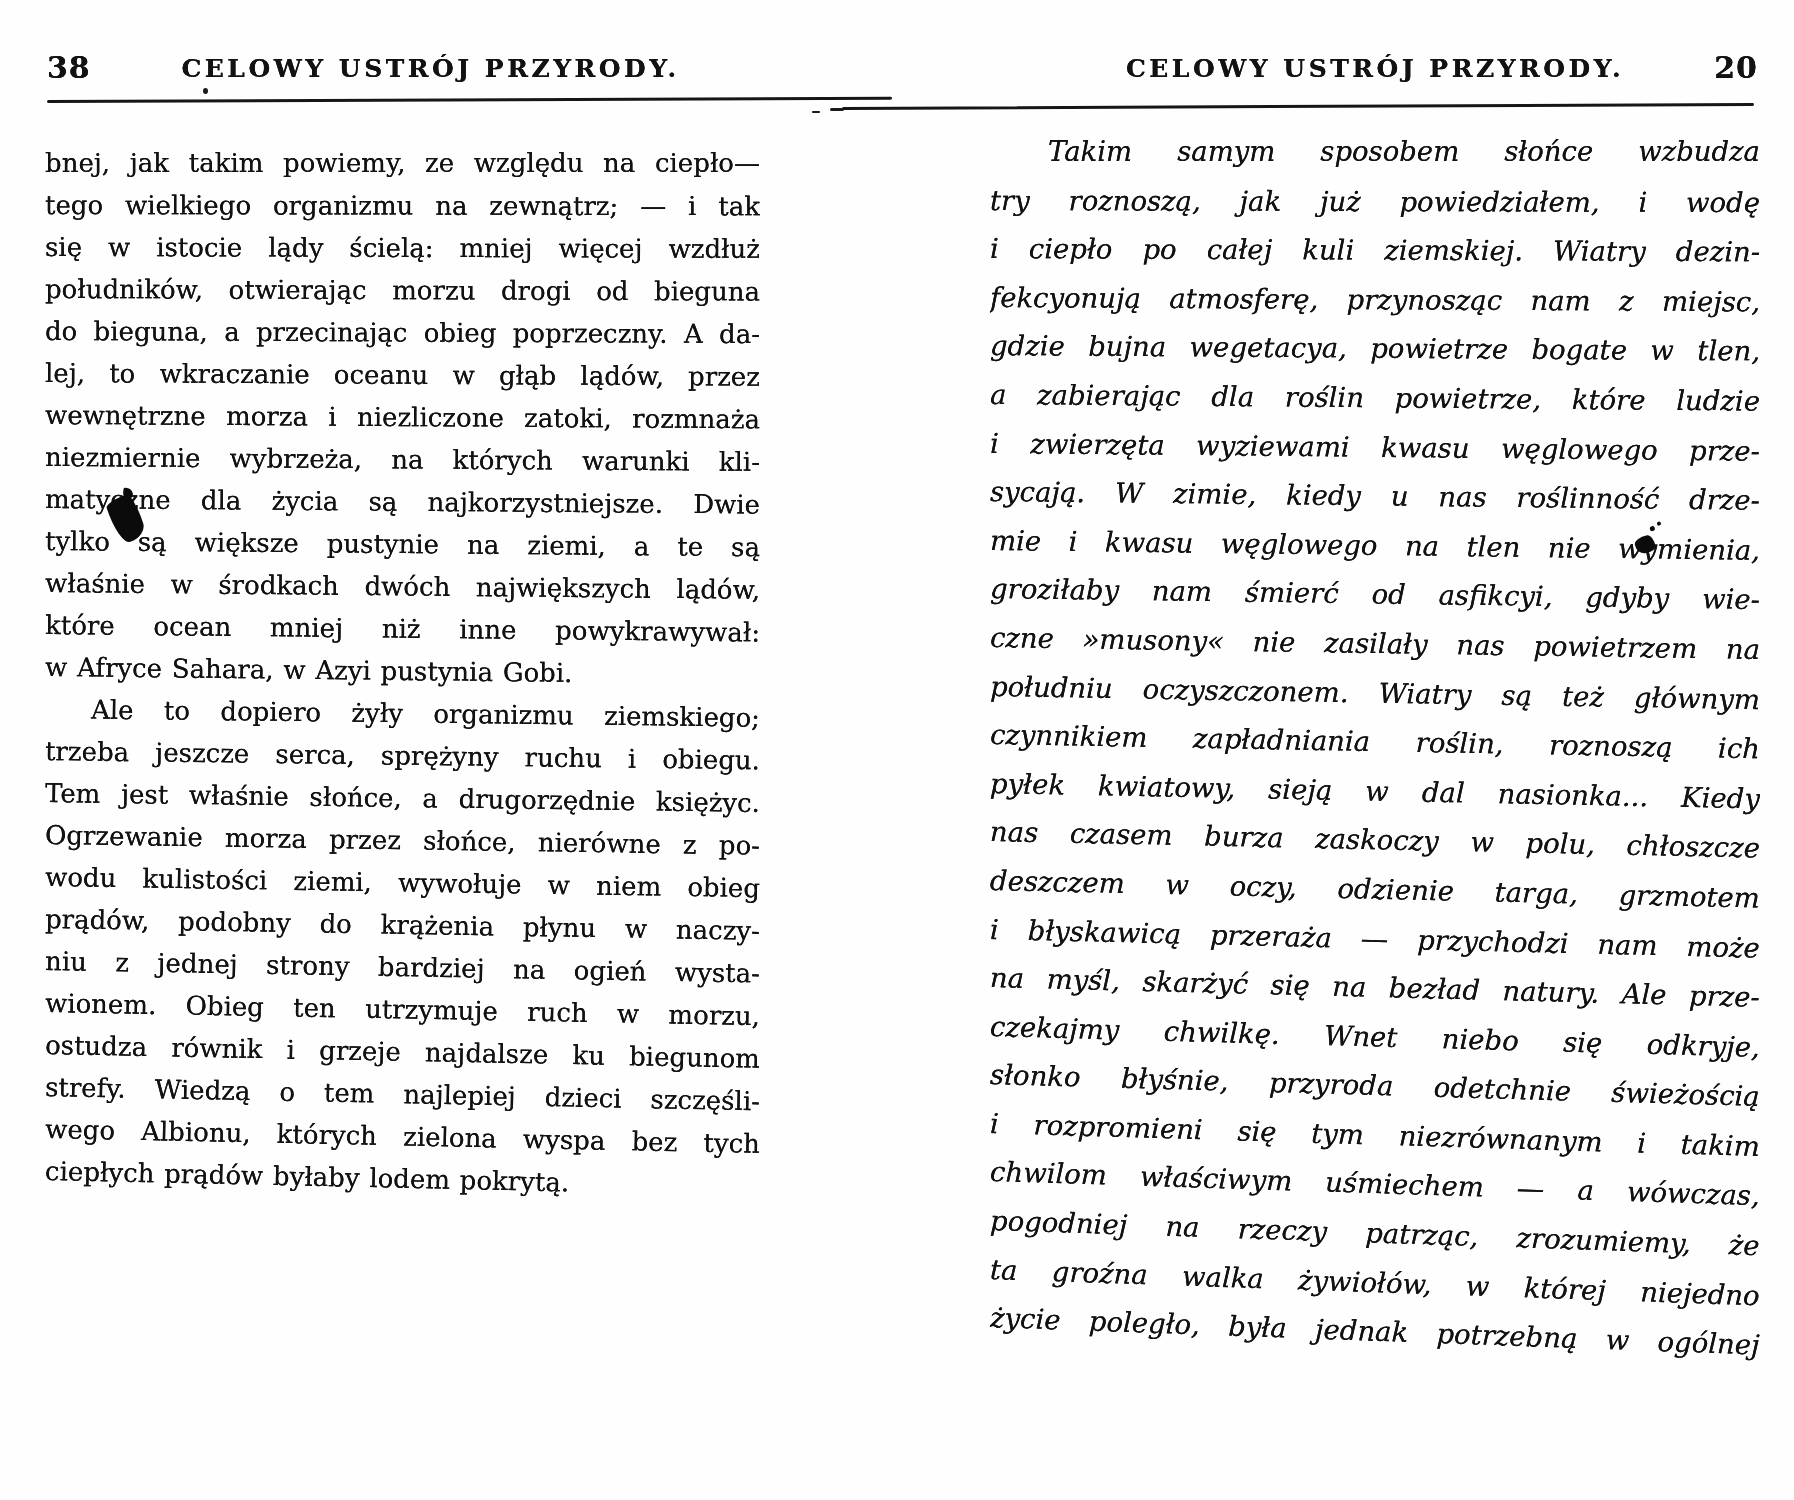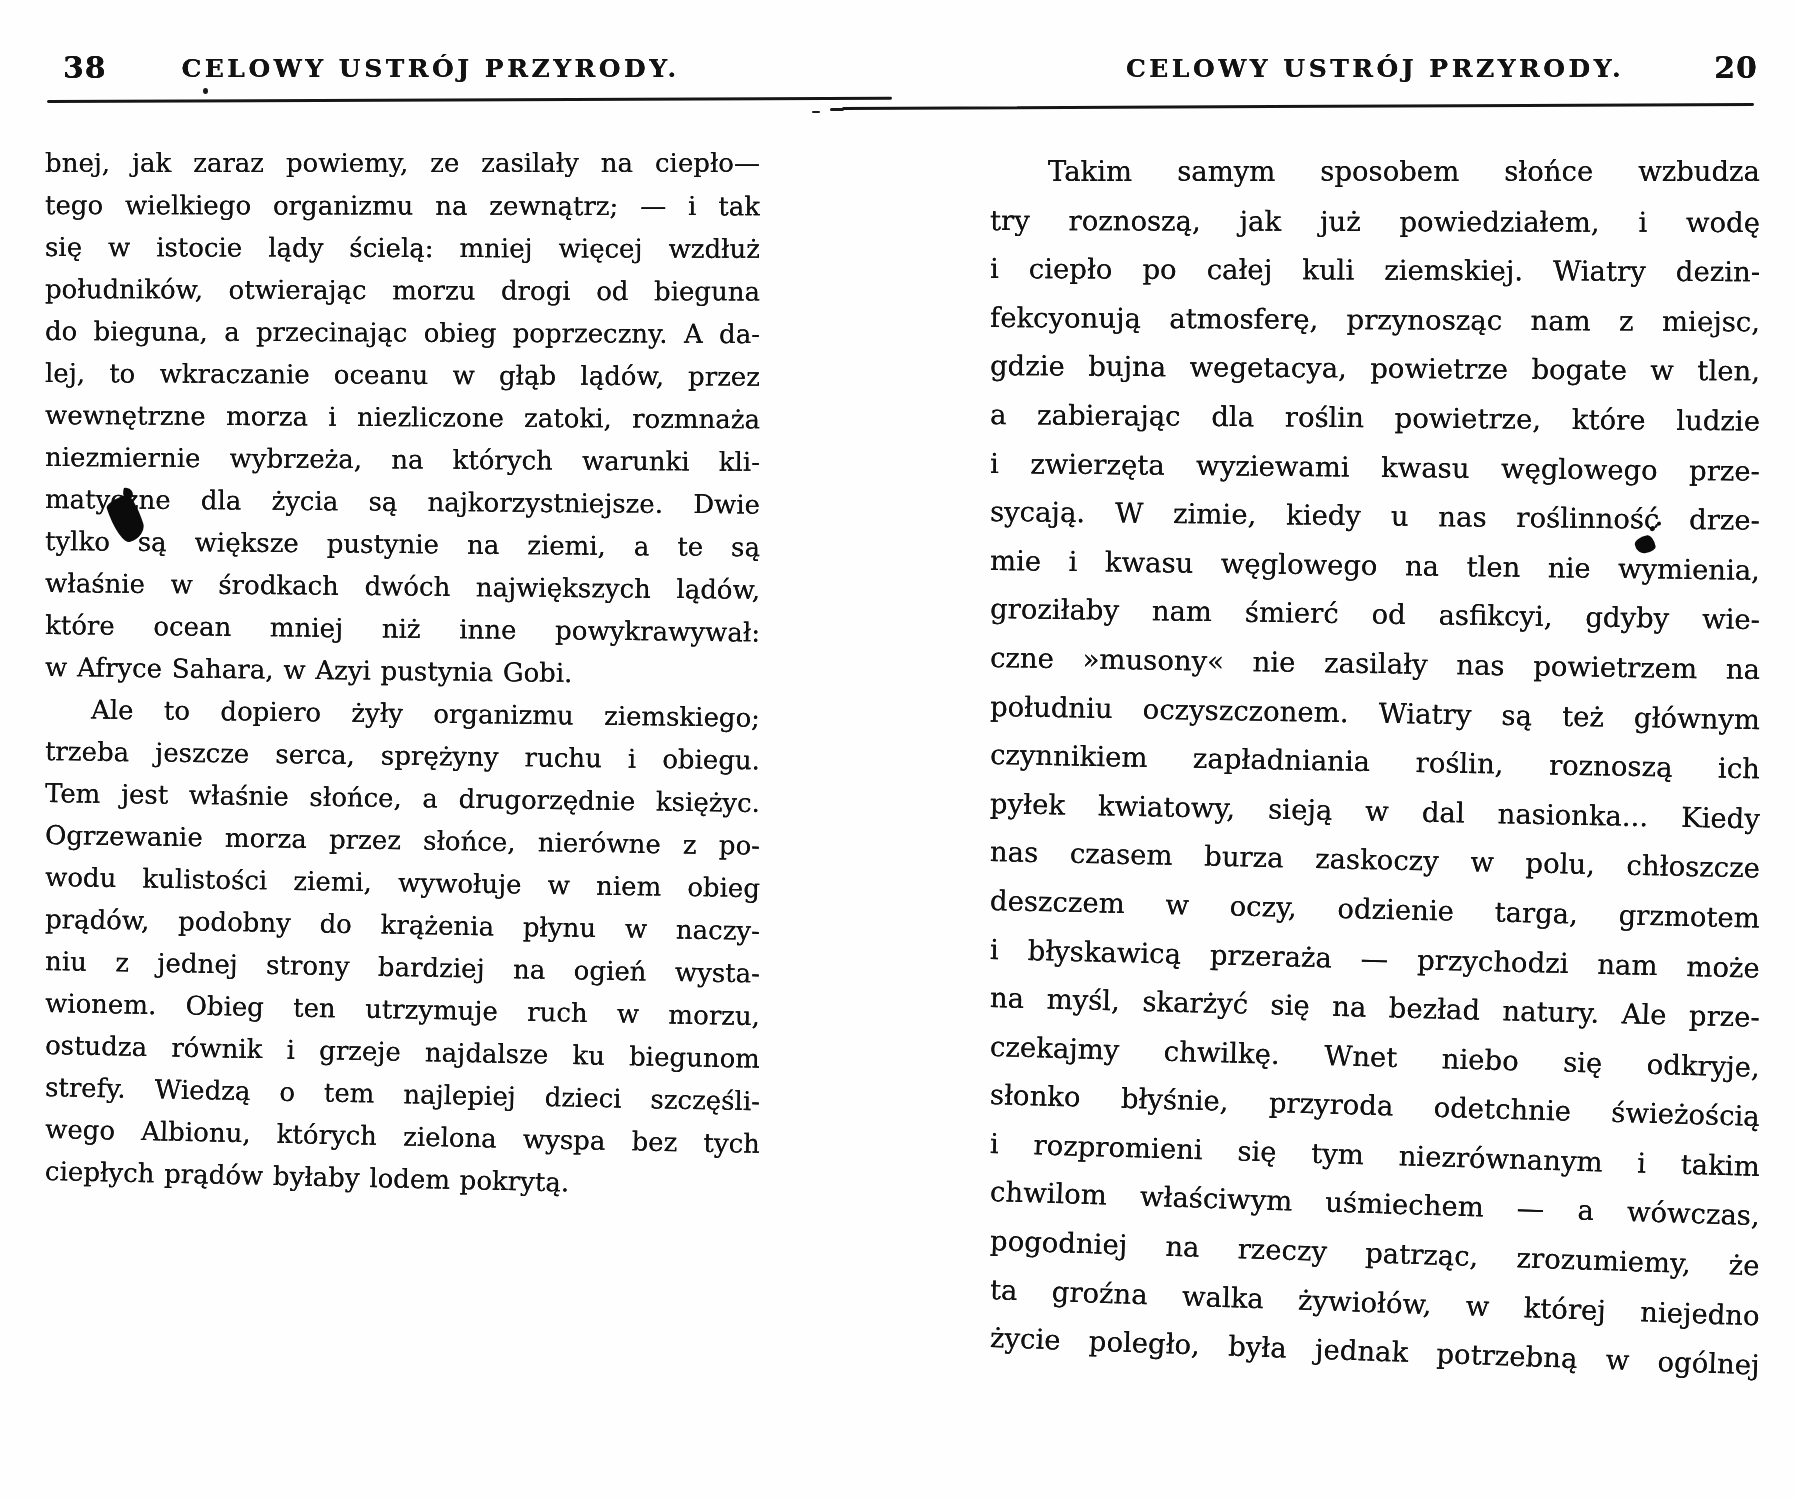--- a/index.html
+++ b/index.html
@@ -13,34 +13,34 @@
   .page-left{left:45px;width:715px;}
   .page-right{left:990px;width:770px;}
 
   .pagehead{position:relative;height:46px;}
   .runtitle{
     display:block;text-align:center;font-weight:bold;font-size:25px;
     letter-spacing:3.5px;white-space:nowrap;padding-top:6px;
   }
   .page-left .runtitle{transform:translateX(28px);}
   .pagenum{position:absolute;top:2px;font-size:30px;font-weight:bold;letter-spacing:1px;}
-  .page-left .pagenum{left:18px;}
+  .page-left .pagenum{left:2px;}
   .page-right .pagenum{right:2px;}
 
   .rule{position:absolute;height:3px;background:#161616;border-radius:2px;}
   .rule-left{left:2px;top:52px;width:845px;transform:rotate(-0.22deg);transform-origin:0 50%;}
   .rule-right{left:-148px;top:55px;width:912px;transform:rotate(-0.25deg);transform-origin:100% 50%;}
   .dashlet{position:absolute;background:#1a1a1a;height:3px;border-radius:2px;}
   .dash-a{left:-160px;top:60px;width:14px;}
   .dash-b{left:-178px;top:63px;width:8px;height:2px;}
   .headspeck{position:absolute;left:158px;top:40px;width:5px;height:6px;border-radius:50%;background:#1a1a1a;}
 
   .bodytext{position:relative;}
   .page-left .bodytext{margin-top:49px;}   
-  .page-right .bodytext{margin-top:54px;}  
+  .page-right .bodytext{margin-top:34px;font-style:italic;}  
 
   .line{
     text-align:justify;text-align-last:justify;overflow:hidden;
     transform-origin:0 55%;word-spacing:1.5px;white-space:nowrap;
   }
   .page-left .line{height:42px;font-size:26px;line-height:40px;}
   .page-right .line{height:48.6px;font-size:27.5px;line-height:46px;}
   .line.end{text-align-last:left;}
   .page-left .line.indent{padding-left:46px;}
   .page-right .line.indent{padding-left:58px;}
@@ -78,21 +78,21 @@
 <div class="scan">
 
   <section class="page page-left">
     <header class="pagehead">
       <span class="pagenum">38</span>
       <span class="runtitle">CELOWY USTRÓJ PRZYRODY.</span>
       <span class="headspeck"></span>
     </header>
     <div class="rule rule-left"></div>
     <div class="bodytext">
-        <div class="line" style="transform: rotate(0deg);">bnej, jak zaraz powiemy, ze zasilały na ciepło—</div>
+        <div class="line" style="transform: rotate(0deg);">bnej, jak takim powiemy, ze względu na ciepło—</div>
         <div class="line" style="transform: rotate(0.1deg);">tego wielkiego organizmu na zewnątrz; — i tak</div>
         <div class="line" style="transform: rotate(0.15deg);">się w istocie lądy ścielą: mniej więcej wzdłuż</div>
         <div class="line" style="transform: rotate(0.2deg);">południków, otwierając morzu drogi od bieguna</div>
         <div class="line" style="transform: rotate(0.25deg);">do bieguna, a przecinając obieg poprzeczny. A da-</div>
         <div class="line" style="transform: rotate(0.3deg);">lej, to wkraczanie oceanu w głąb lądów, przez</div>
         <div class="line" style="transform: rotate(0.35deg);">wewnętrzne morza i niezliczone zatoki, rozmnaża</div>
         <div class="line" style="transform: rotate(0.4deg);">niezmiernie wybrzeża, na których warunki kli-</div>
         <div class="line" style="transform: rotate(0.45deg);">matyczne dla życia są najkorzystniejsze. Dwie</div>
         <div class="line" style="transform: rotate(0.5deg);">tylko są większe pustynie na ziemi, a te są</div>
         <div class="line" style="transform: rotate(0.55deg);">właśnie w środkach dwóch największych lądów,</div>

